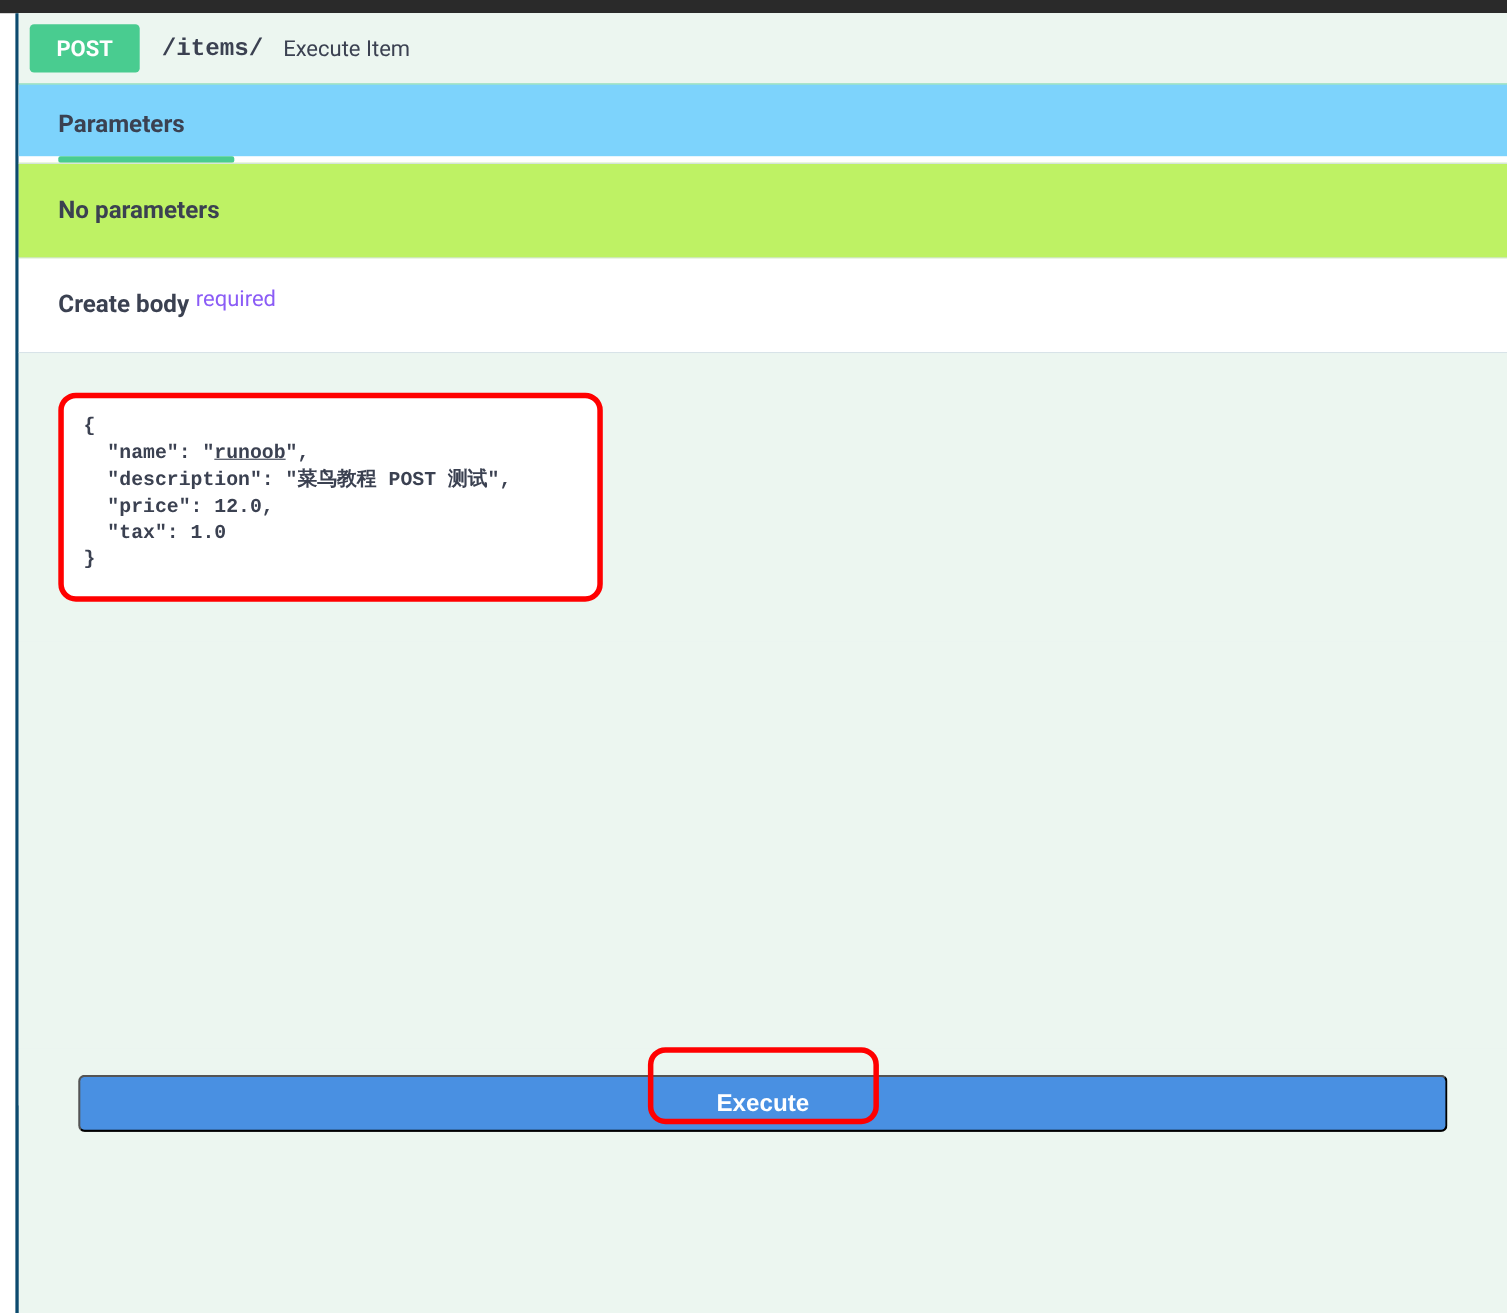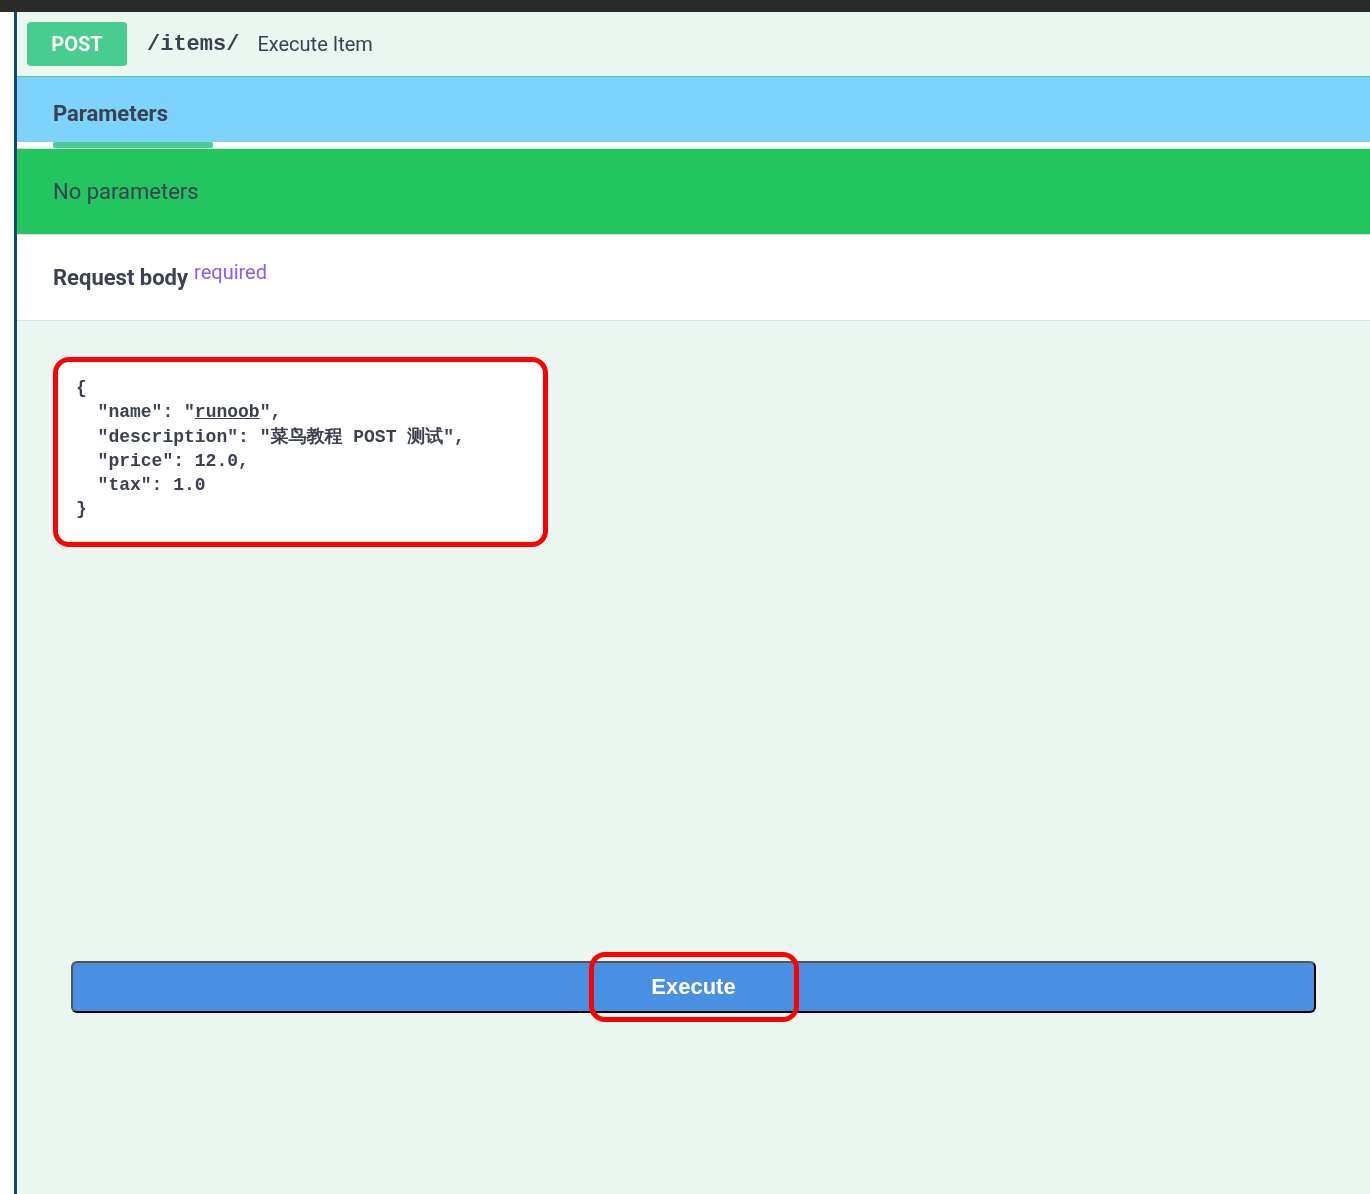--- a/index.html
+++ b/index.html
@@ -67,26 +67,27 @@
       color: #3b4151;
     }
     .tab-underline {
       height: 6px;
       width: 160px;
       background: #49cc90;
       margin-left: 36px;
       border-radius: 2px;
     }
     .no-params {
-      background: #22c55e;
+      background: #bef264;
       padding: 30px 36px;
       font-size: 22px;
       color: #3b4151;
       border-top: 1px solid #d8e3e8;
       border-bottom: 1px solid #d8e3e8;
+      font-weight: bold;
     }
     .request-body-header {
       background: #fff;
       padding: 30px 36px;
       border-bottom: 1px solid #d8e3e8;
       display: flex;
       align-items: baseline;
     }
     .request-body-label {
       font-size: 22px;
@@ -133,21 +134,21 @@
       background: #ecf6f0;
     }
     .execute-container {
       position: relative;
       height: 52px;
     }
     .execute-bar {
       position: absolute;
       left: 0;
       right: 0;
-      top: 8px;
+      top: 24px;
       background: #4990e2;
       border-radius: 6px;
       height: 52px;
       display: flex;
       align-items: center;
       justify-content: center;
       color: #fff;
       font-size: 22px;
       font-weight: 700;
       z-index: 1;
@@ -181,21 +182,21 @@
   <div class="tab-container">
     <div class="parameters-header">
       <div class="parameters-label">Parameters</div>
     </div>
     <div class="tab-underline"></div>
   </div>
 
   <div class="no-params">No parameters</div>
 
   <div class="request-body-header">
-    <div class="request-body-label">Request body</div>
+    <div class="request-body-label">Create body</div>
     <div class="required-tag">required</div>
   </div>
 
   <div class="body-section">
     <div class="body-box" id="body-box">{
   "name": "<span class="runoob-underline">runoob</span>",
   "description": "菜鸟教程 POST 测试",
   "price": 12.0,
   "tax": 1.0
 }</div>

